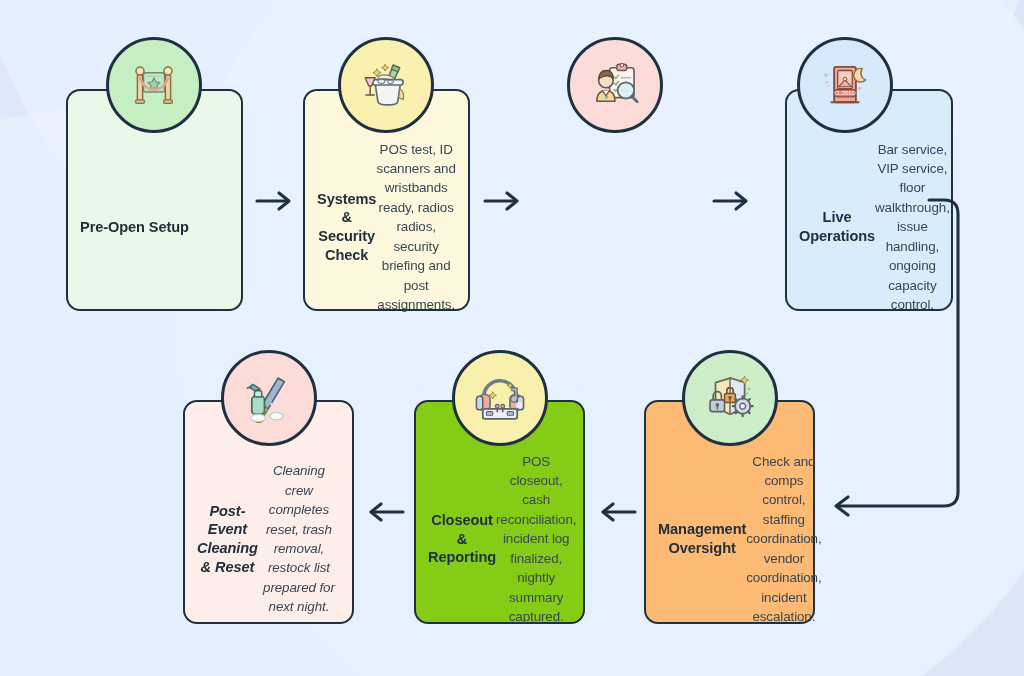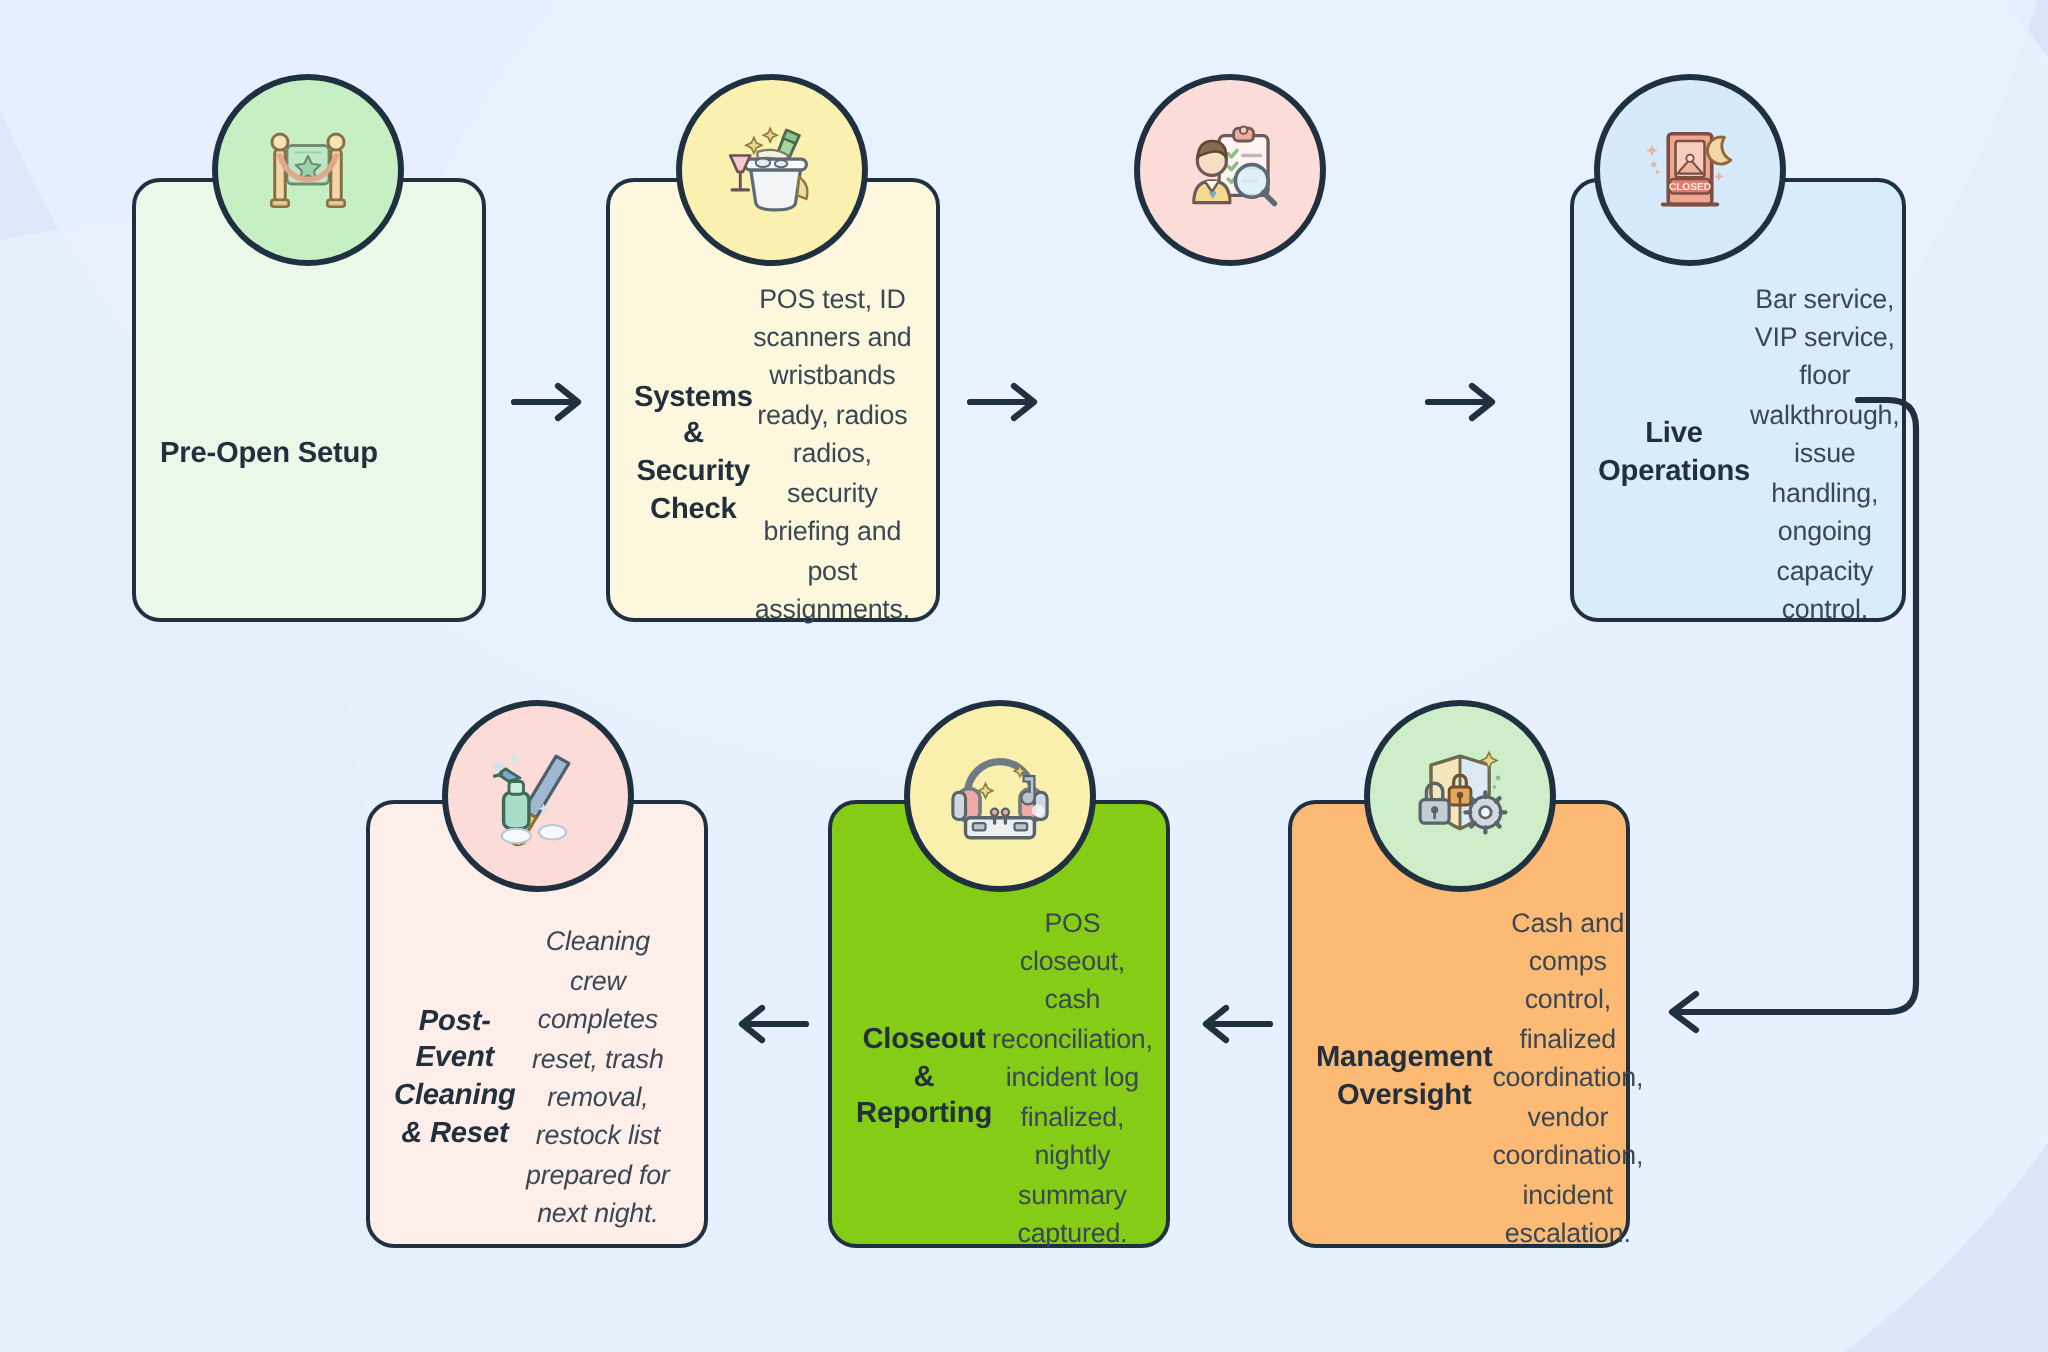--- a/index.html
+++ b/index.html
@@ -184,21 +184,21 @@
     </svg>
   </div>
 
   <svg class="arrow-svg" style="left:0;top:0;" width="1024" height="676" viewBox="0 0 1024 676">
     <path d="M929 200 H944 Q958 200 958 214 V492 Q958 506 944 506 H838" fill="none" stroke="#1f3040" stroke-width="3.1" stroke-linecap="round" stroke-linejoin="round"></path>
     <path d="M848 497 L836 506 L848 515" fill="none" stroke="#1f3040" stroke-width="3.1" stroke-linecap="round" stroke-linejoin="round"></path>
   </svg>
 
   <div class="card" style="left:644px;top:400px;width:171px;height:224px;background:#fdba74;justify-content:flex-start;padding-top:54px;">
     <div class="card-title">Management Oversight</div>
-    <div class="card-body">Cash and comps control, finalized coordination, vendor coordination, incident escalation.</div>
+    <div class="card-body">Check and comps control, staffing coordination, vendor coordination, incident escalation.</div>
   </div>
   <div class="icon-bubble" style="left:682px;top:350px;background:#cdeec8;">
     <svg width="58" height="58" viewBox="0 0 64 64">
       <path d="M32 10 l16 5 v15 q0 13 -16 20 q-16 -7 -16 -20 v-15z" fill="#f5e7bd" stroke="#6d6a4c" stroke-width="1.9" stroke-linejoin="round"></path>
       <path d="M32 10 l16 5 v15 q0 13 -16 20 z" fill="#dceaf6" stroke="#6d6a4c" stroke-width="1.6" stroke-linejoin="round"></path>
       <rect x="26" y="27" width="12" height="10" rx="2" fill="#e8a85c" stroke="#6d5132" stroke-width="1.6"></rect>
       <path d="M28.5 27 v-3 a3.5 3.5 0 0 1 7 0 v3" fill="none" stroke="#6d5132" stroke-width="1.8"></path>
       <circle cx="32" cy="31.5" r="1.8" fill="#6d5132"></circle>
       <path d="M32 33 v2.6" stroke="#6d5132" stroke-width="1.4" stroke-linecap="round"></path>
       <rect x="10" y="34" width="16" height="13" rx="2.6" fill="#c5cdd4" stroke="#5b646b" stroke-width="1.8"></rect>

